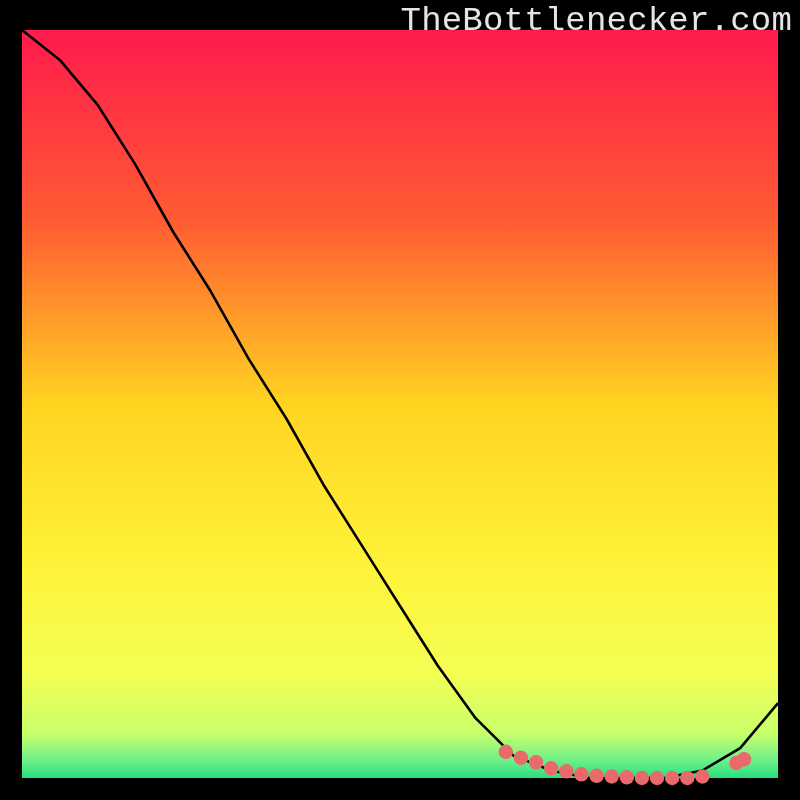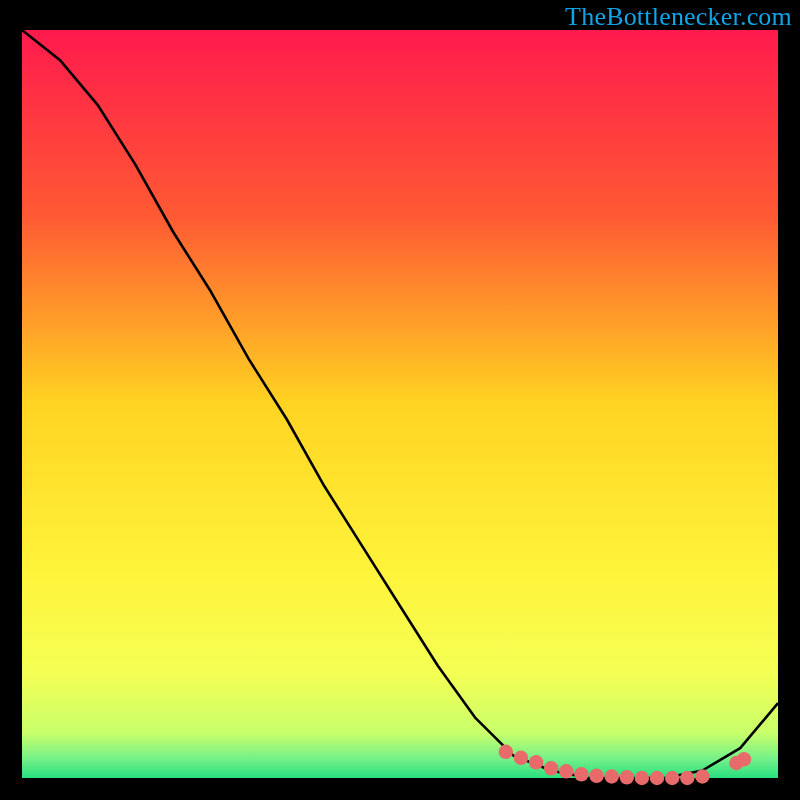--- a/index.html
+++ b/index.html
@@ -15,23 +15,23 @@
     width: 800px;
     height: 800px;
   }
   svg {
     display: block;
   }
   .watermark {
     position: absolute;
     top: 2px;
     right: 8px;
-    font-family: Liberation Serif, serif;
-    font-size: 26px;
-    color: #0ea5e9;
+    font-family: Liberation Mono, monospace;
+    font-size: 34px;
+    color: #e5e5e5;
     letter-spacing: 0.2px;
   }
 </style>
 </head>
 <body>
 
 <div class="wrap">
   <svg id="chart-svg" width="800" height="800" viewBox="0 0 800 800">
       <defs>
         <linearGradient id="bg-grad" x1="0" y1="0" x2="0" y2="1">

